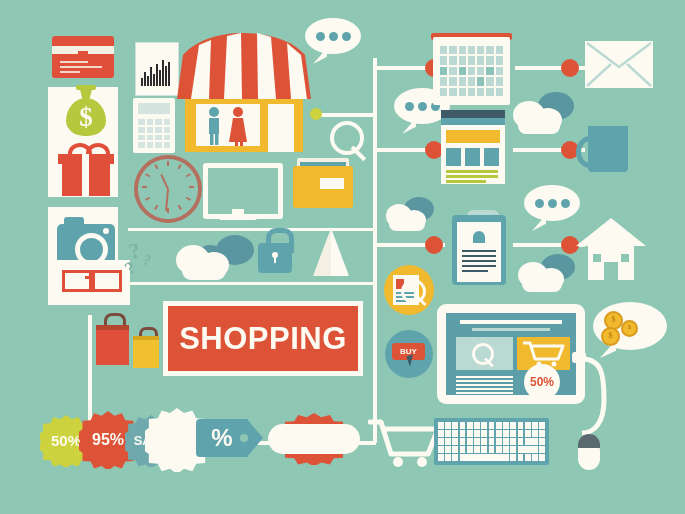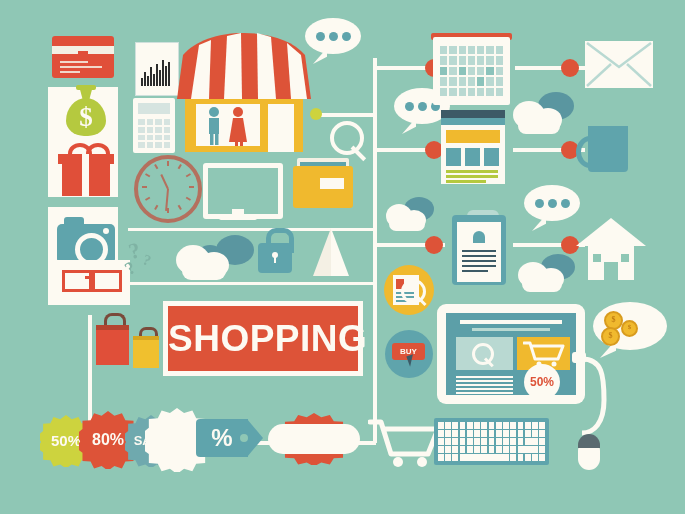--- a/index.html
+++ b/index.html
@@ -91,21 +91,21 @@
   .lock-kh2{position:absolute;left:274px;top:256px;width:2px;height:7px;background:#fdfaf2;}
 
   
   .plane{position:absolute;left:313px;top:228px;width:36px;height:48px;}
   .plane .p1{position:absolute;left:0;top:0;width:18px;height:48px;background:#f4f0e4;clip-path:polygon(100% 0,100% 100%,0 100%);}
   .plane .p2{position:absolute;left:18px;top:0;width:18px;height:48px;background:#fdfaf2;clip-path:polygon(0 0,100% 100%,0 100%);}
 
   
   .banner-out{position:absolute;left:163px;top:301px;width:200px;height:75px;background:#fdfaf2;}
   .banner-in{position:absolute;left:168px;top:306px;width:190px;height:65px;background:#dd5338;}
-  .banner-txt{position:absolute;left:168px;top:306px;width:190px;height:65px;line-height:65px;text-align:center;color:#fdfaf2;font-size:37px;font-weight:bold;letter-spacing:.5px;}
+  .banner-txt{position:absolute;left:168px;top:306px;width:190px;height:65px;line-height:65px;text-align:center;color:#fdfaf2;font-size:31px;font-weight:bold;letter-spacing:.5px;}
 
   
   .bag1{position:absolute;left:96px;top:325px;width:33px;height:40px;background:#e04f39;}
   .bag1-t{position:absolute;left:96px;top:325px;width:33px;height:5px;background:#b4452f;}
   .bag1-h{position:absolute;left:104px;top:313px;width:16px;height:13px;border:3px solid #7a4a3a;border-bottom:none;border-radius:8px 8px 0 0;}
   .bag2{position:absolute;left:133px;top:336px;width:26px;height:32px;background:#f0c02e;}
   .bag2-t{position:absolute;left:133px;top:336px;width:26px;height:4px;background:#d6a61f;}
   .bag2-h{position:absolute;left:139px;top:327px;width:13px;height:10px;border:3px solid #7a4a3a;border-bottom:none;border-radius:7px 7px 0 0;}
 
   
@@ -629,21 +629,21 @@
       <i></i>
   </div>
 
   <div class="mo-b"></div>
   <div class="mo-t"></div>
 
   <div class="badge starburst" style="left:40px;top:415px;width:52px;height:52px;background:#cdd33e;"></div>
   <div class="ab" style="left:40px;top:415px;width:52px;height:52px;line-height:52px;text-align:center;color:#fdfaf2;font-size:15px;font-weight:bold;">50%</div>
 
   <div class="badge starburst" style="left:79px;top:411px;width:58px;height:58px;background:#dd5338;"></div>
-  <div class="ab" style="left:79px;top:411px;width:58px;height:58px;line-height:58px;text-align:center;color:#fdfaf2;font-size:16px;font-weight:bold;">80%</div>
+  <div class="ab" style="left:79px;top:411px;width:58px;height:58px;line-height:58px;text-align:center;color:#fdfaf2;font-size:16px;font-weight:bold;">95%</div>
 
   <div class="badge starburst" style="left:125px;top:415px;width:52px;height:52px;background:#6fa9ae;"></div>
   <div class="ab" style="left:125px;top:415px;width:52px;height:52px;line-height:52px;text-align:center;color:#fdfaf2;font-size:13px;font-weight:bold;">SALE</div>
 
   <div class="badge starburst" style="left:145px;top:408px;width:64px;height:64px;background:#fdfaf2;"></div>
 
   <div class="ptag"></div>
   <div class="ptag-tip"></div>
   <div class="ptag-hole"></div>
   <div class="ptag-txt">%</div>

